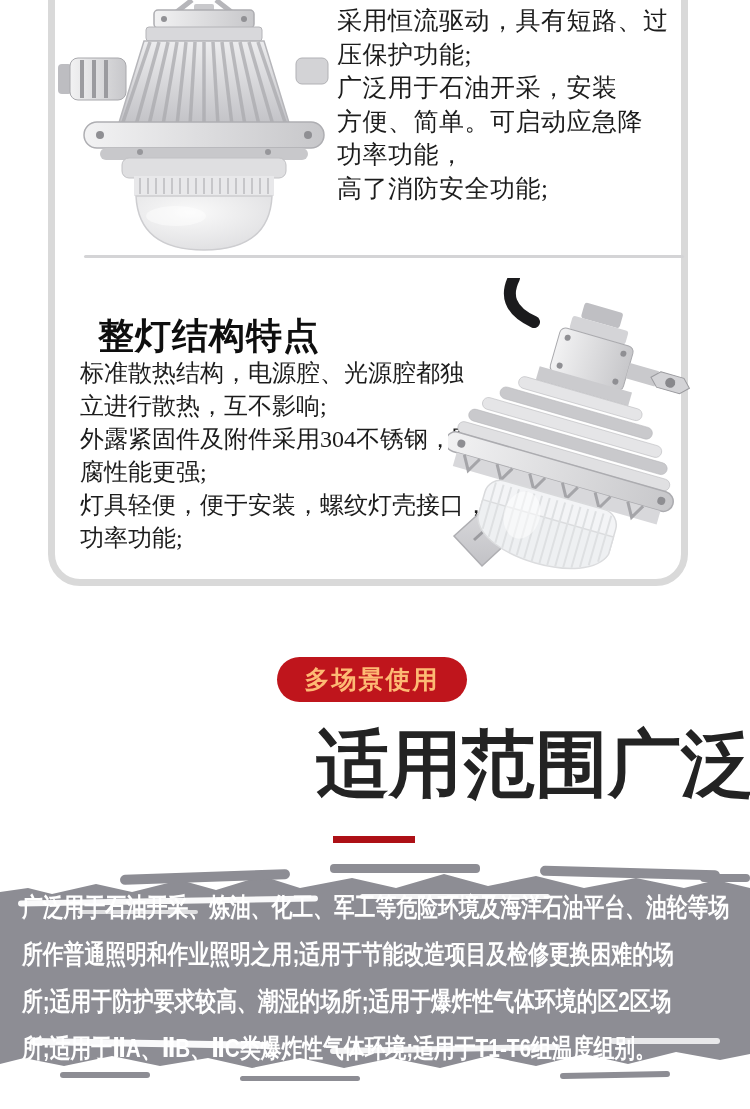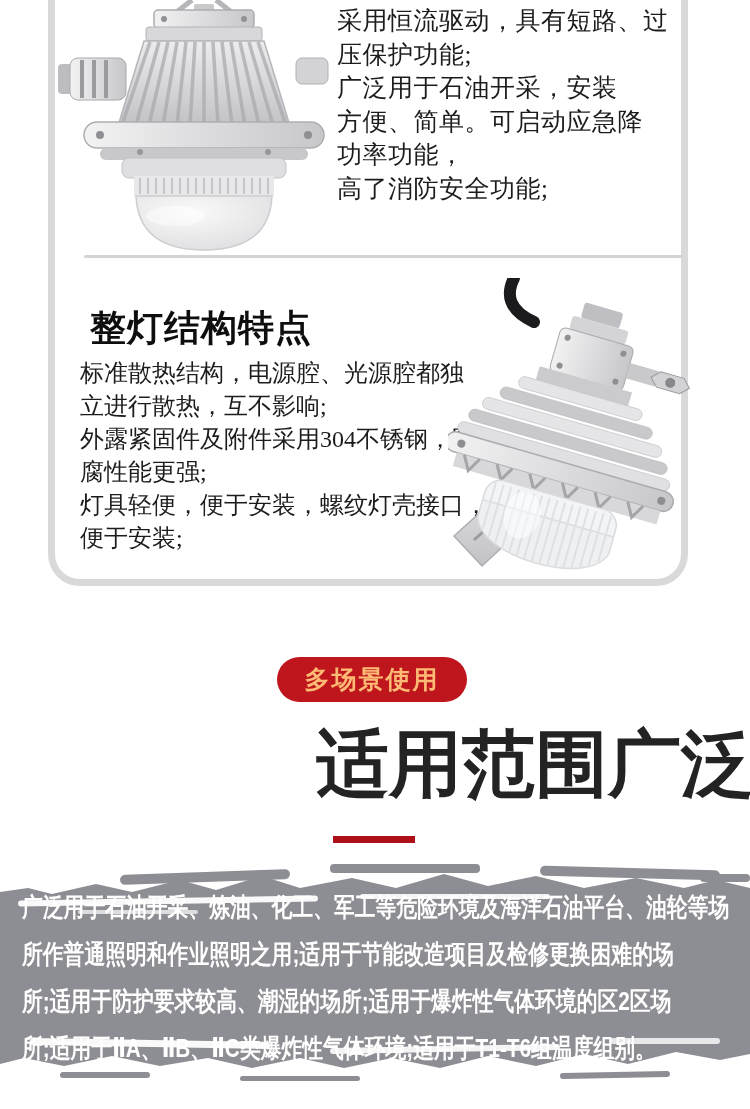--- a/index.html
+++ b/index.html
@@ -7,21 +7,21 @@
         font-family:"Liberation Sans","DejaVu Sans",sans-serif;}
   
   .card{position:absolute;left:48px;top:-62px;width:640px;height:648px;box-sizing:border-box;
         border:7px solid #d9d9d9;border-radius:32px;background:#ffffff;}
   .photo1{position:absolute;left:56px;top:0px;}
   .photo2{position:absolute;left:448px;top:278px;}
   .features{position:absolute;left:337px;top:4px;width:345px;}
   .f-line{font-family:"Liberation Serif","DejaVu Serif",serif;font-size:25px;line-height:33.5px;
           color:#1c1c1c;white-space:nowrap;letter-spacing:0.5px;}
   .divider{position:absolute;left:84px;top:255px;width:600px;height:3px;background:#d4d4d6;border-radius:2px;}
-  .s2-heading{position:absolute;left:82px;top:296px;margin:8px;font-size:36px;font-weight:900;
+  .s2-heading{position:absolute;left:82px;top:296px;margin:16px;font-size:36px;font-weight:900;
           color:#0e0e0e;letter-spacing:1px;white-space:nowrap;}
   .structure{position:absolute;left:80px;top:357px;width:380px;}
   .s-line{font-family:"Liberation Serif","DejaVu Serif",serif;font-size:24px;line-height:33px;
           color:#1c1c1c;white-space:nowrap;}
   .badge{position:absolute;left:277px;top:657px;width:190px;height:45px;border-radius:23px;
          background:#bf151c;color:#fdba74;font-size:25px;font-weight:600;letter-spacing:2px;
          text-align:center;line-height:45px;}
   .big-title{position:absolute;left:0;top:712px;width:750px;margin:4px;text-align:right;
          font-size:73px;font-weight:900;color:#232323;letter-spacing:0px;white-space:nowrap;}
   .red-bar{position:absolute;left:333px;top:836px;width:82px;height:7px;background:#ad1016;}
@@ -102,21 +102,21 @@
   <div class="divider"></div>
 
   <h2 class="s2-heading">整灯结构特点</h2>
 
   <div class="structure">
     <div class="s-line">标准散热结构，电源腔、光源腔都独</div>
     <div class="s-line">立进行散热，互不影响;</div>
     <div class="s-line">外露紧固件及附件采用304不锈钢，防</div>
     <div class="s-line">腐性能更强;</div>
     <div class="s-line">灯具轻便，便于安装，螺纹灯壳接口，</div>
-    <div class="s-line">便于安装;</div>
+    <div class="s-line">功率功能;</div>
   </div>
 
   <svg class="photo2" width="262" height="297" viewBox="0 0 262 297">
     <path d="M66,0 C58,16 60,32 86,44" stroke="#1b1b1d" stroke-width="12" fill="none" stroke-linecap="round"></path>
     <g>
       <polygon points="6,258 88,184 116,212 34,288" fill="url(#m2)" stroke="#aeaeb2" stroke-width="1.5"></polygon>
       <path d="M26,262 L92,202" stroke="#9b9b9f" stroke-width="3"></path>
     </g>
     <g transform="rotate(16 126 150)">
       <rect x="102" y="26" width="40" height="16" rx="3" fill="#bfbfc3"></rect>

